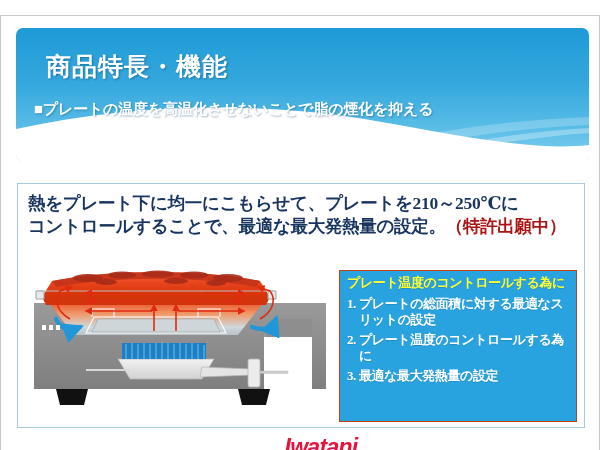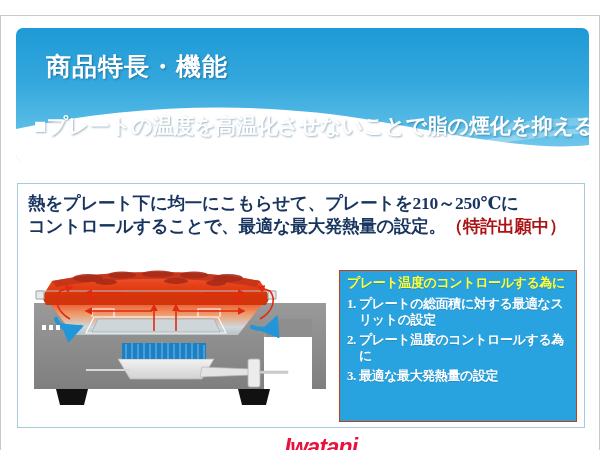--- a/index.html
+++ b/index.html
@@ -40,27 +40,26 @@
     font-size: 25px;
     font-weight: bold;
     color: #ffffff;
     letter-spacing: 1px;
     text-shadow: 1px 1px 2px rgba(0,60,100,.45);
     white-space: nowrap;
   }
   #page-subtitle {
     position: absolute;
     left: 18px; top: 72px;
-    font-size: 21px;
+    font-size: 15px;
     font-weight: bold;
     color: #ffffff;
     letter-spacing: -0.2px;
     text-shadow: 1px 1px 2px rgba(0,60,100,.38);
     white-space: nowrap;
-    margin-top: 12px;
   }
 
   
   #content-card {
     position: absolute;
     left: 16px; top: 167px;
     width: 568px; height: 245px;
     box-sizing: border-box;
     border: 1px solid #a9c9dd;
     background: #ffffff;

